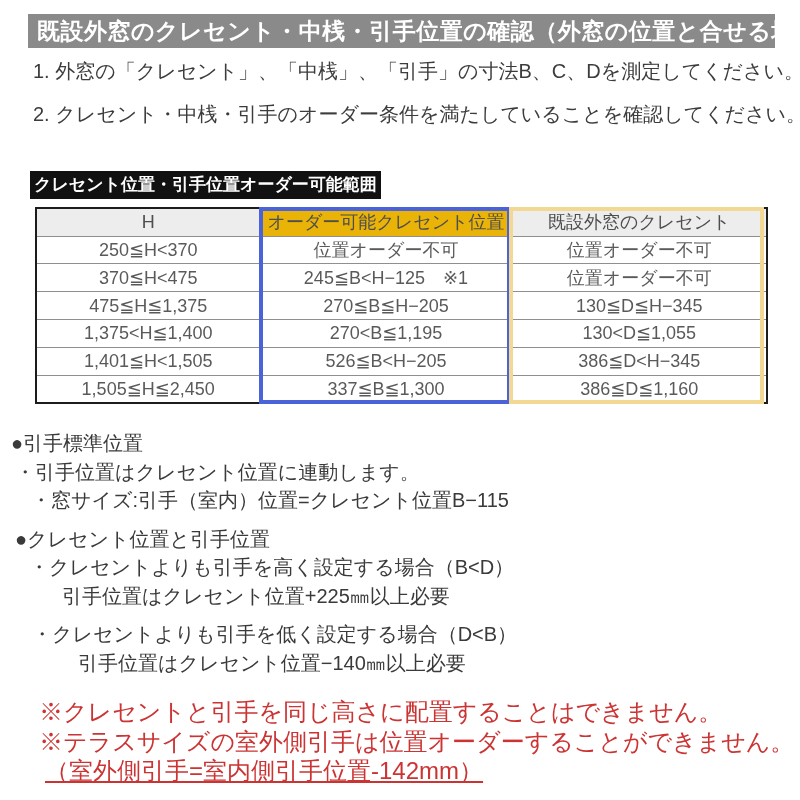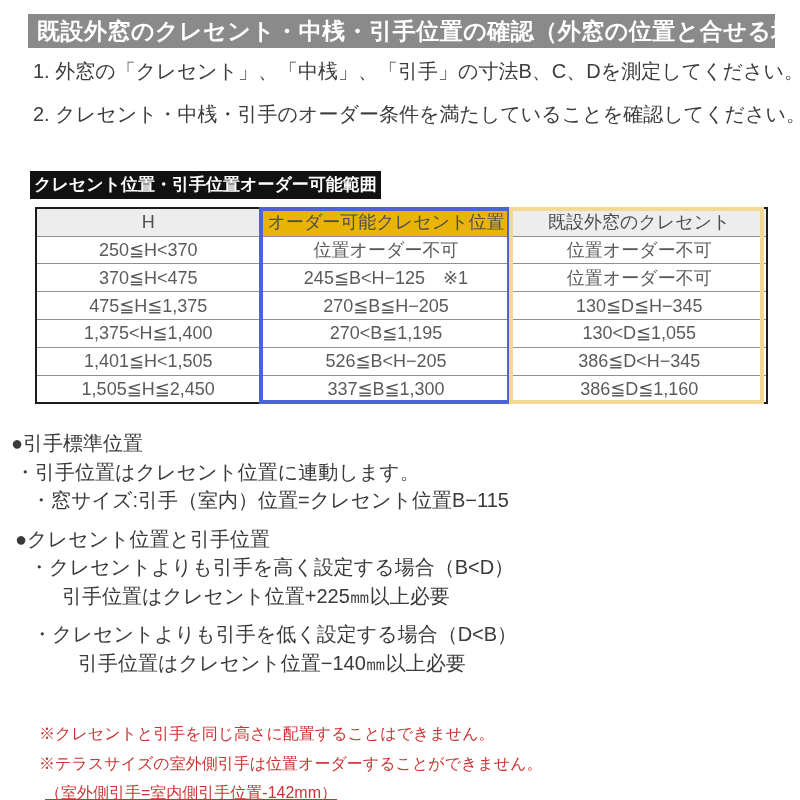--- a/index.html
+++ b/index.html
@@ -76,21 +76,21 @@
   .note-h1      { left: 3px; top: 430px; margin-left: 8px; }
   .note-i1      { left: 15px; top: 459px; }
   .note-i2      { left: 31px; top: 487px; }
   .note-h2      { left: 15px; top: 526px; }
   .note-case-hi { left: 29px; top: 554px; text-align: right; }
   .note-rule-hi { left: 62px; top: 583px; }
   .note-case-lo { left: 32px; top: 621px; }
   .note-rule-lo { left: 78px; top: 650px; }
   .warning {
     position: absolute;
-    color: #cc3333; font-size: 16px; white-space: nowrap; margin-top: 28px;
+    color: #cc3333; font-size: 24px; white-space: nowrap;
   }
   .warn1 { left: 39px; top: 696px; }
   .warn2 { left: 39px; top: 726px; }
   .warn3 { left: 45px; top: 755px; text-decoration: underline; }
 </style>
 </head>
 <body>
 
 <div class="page">
 

